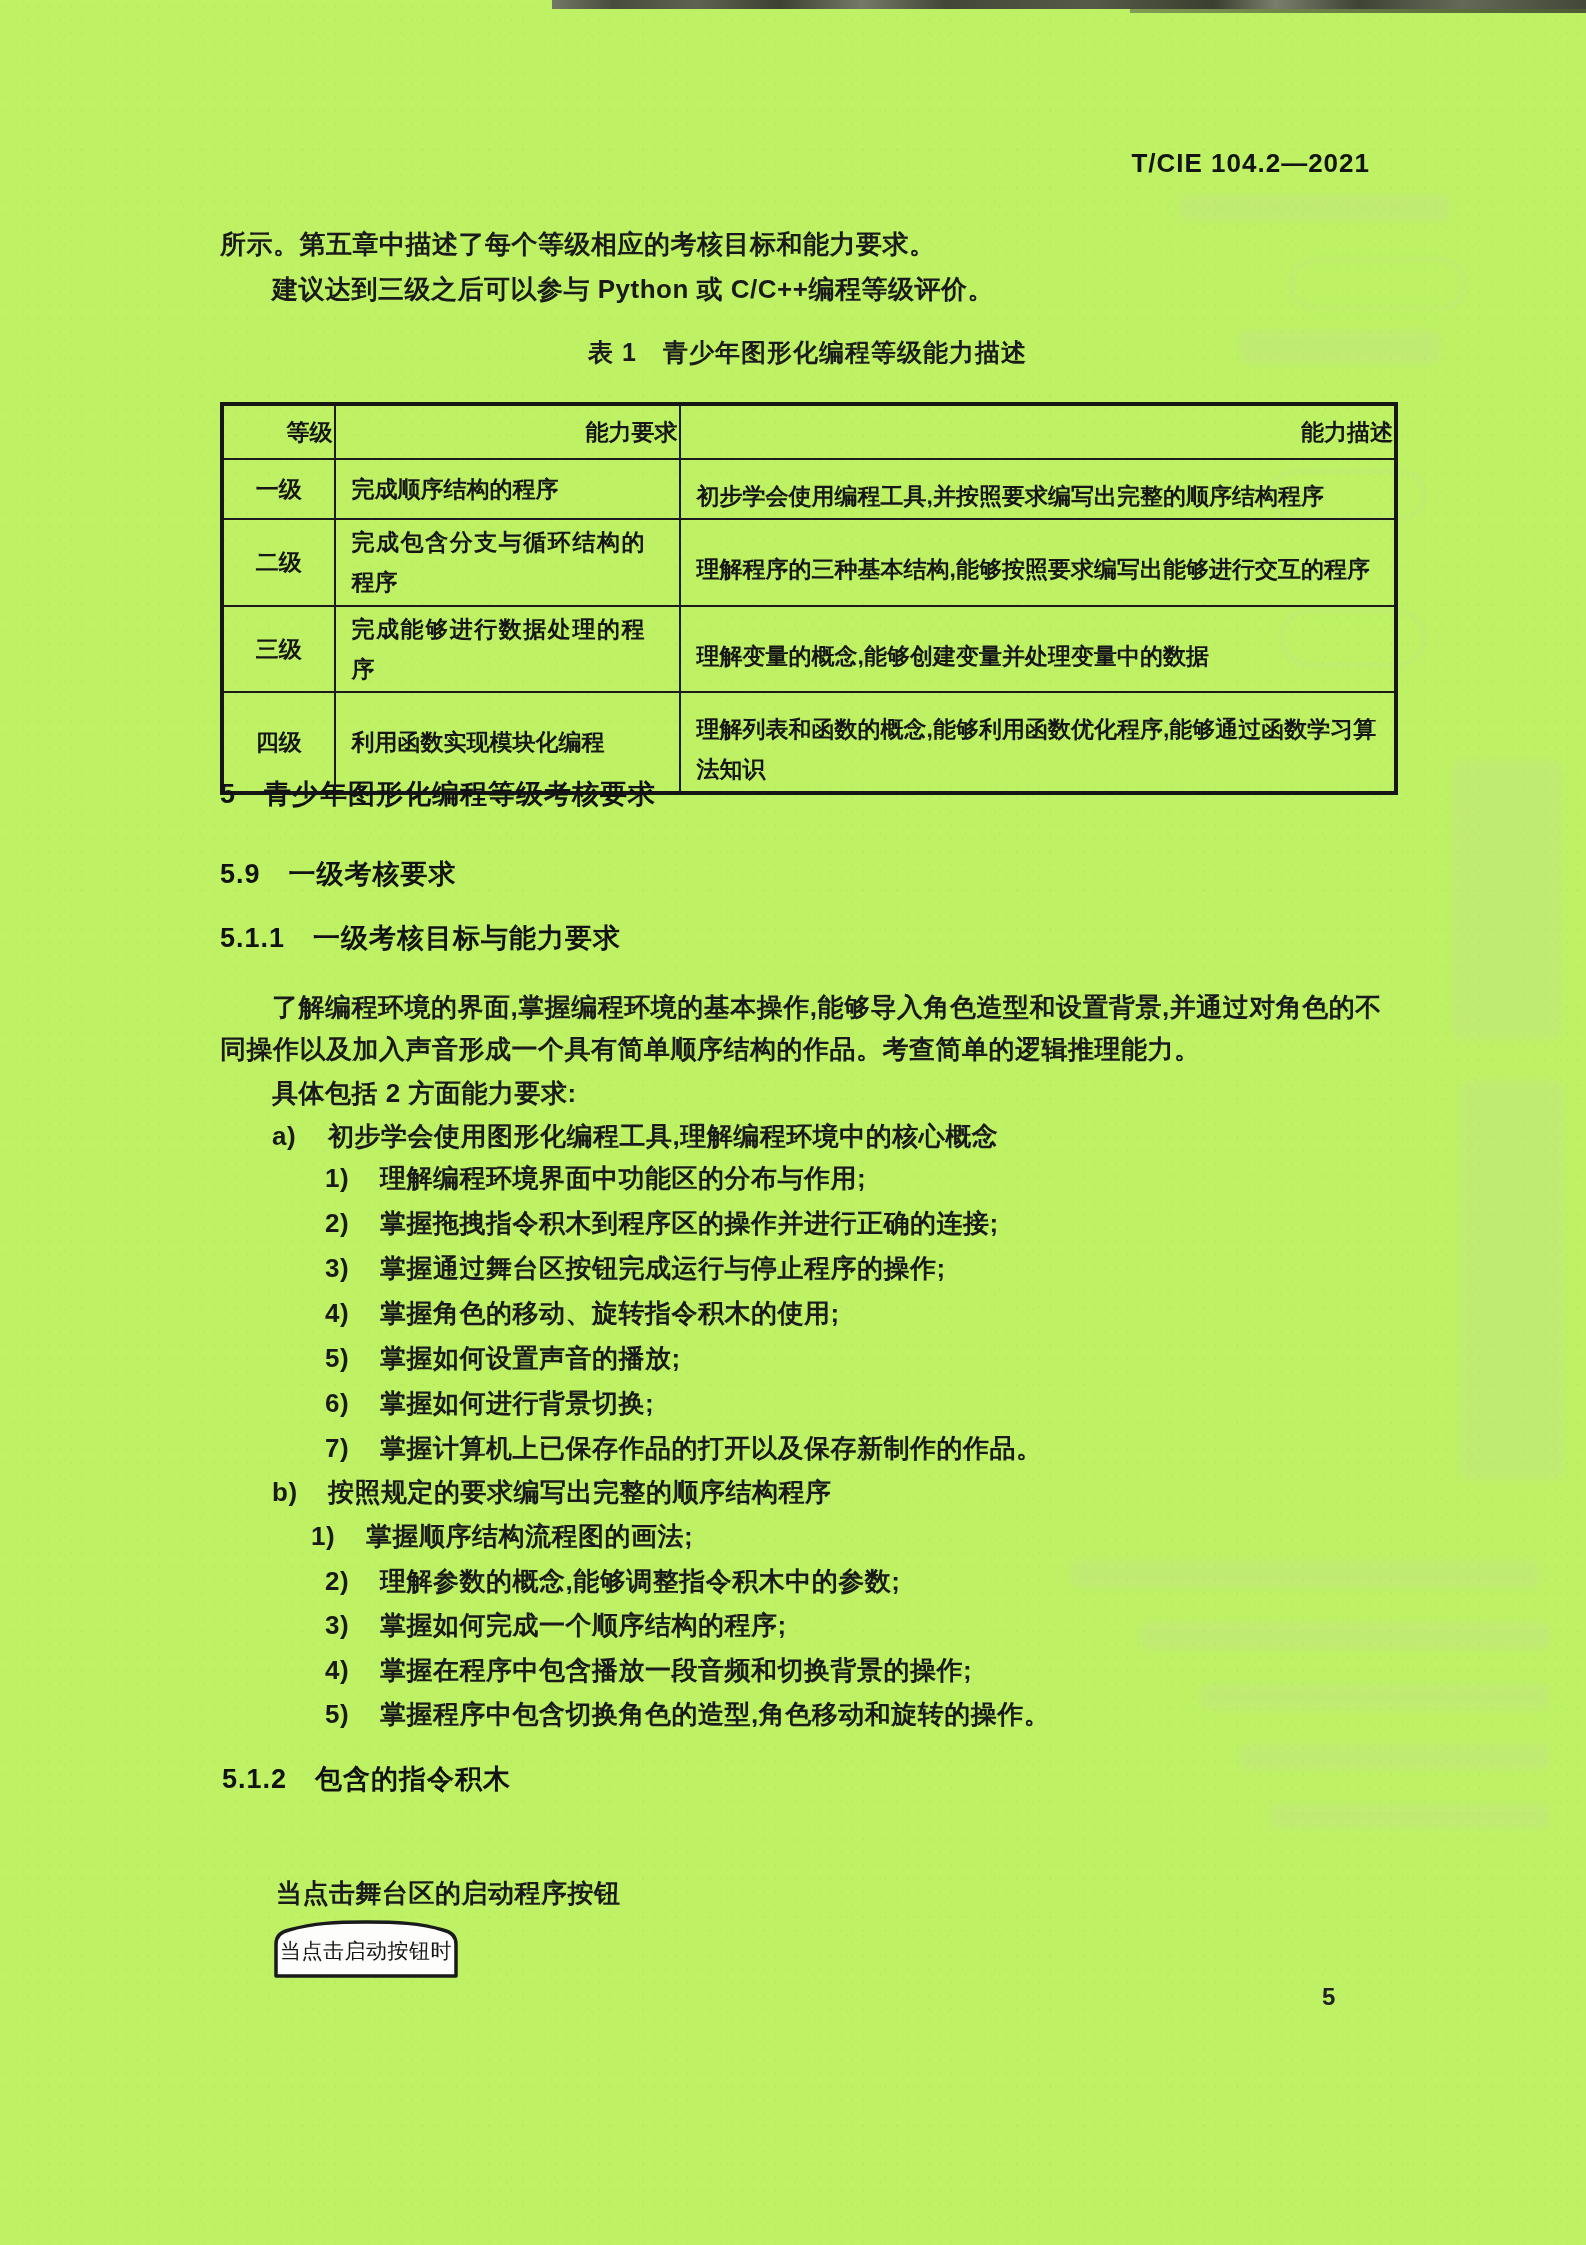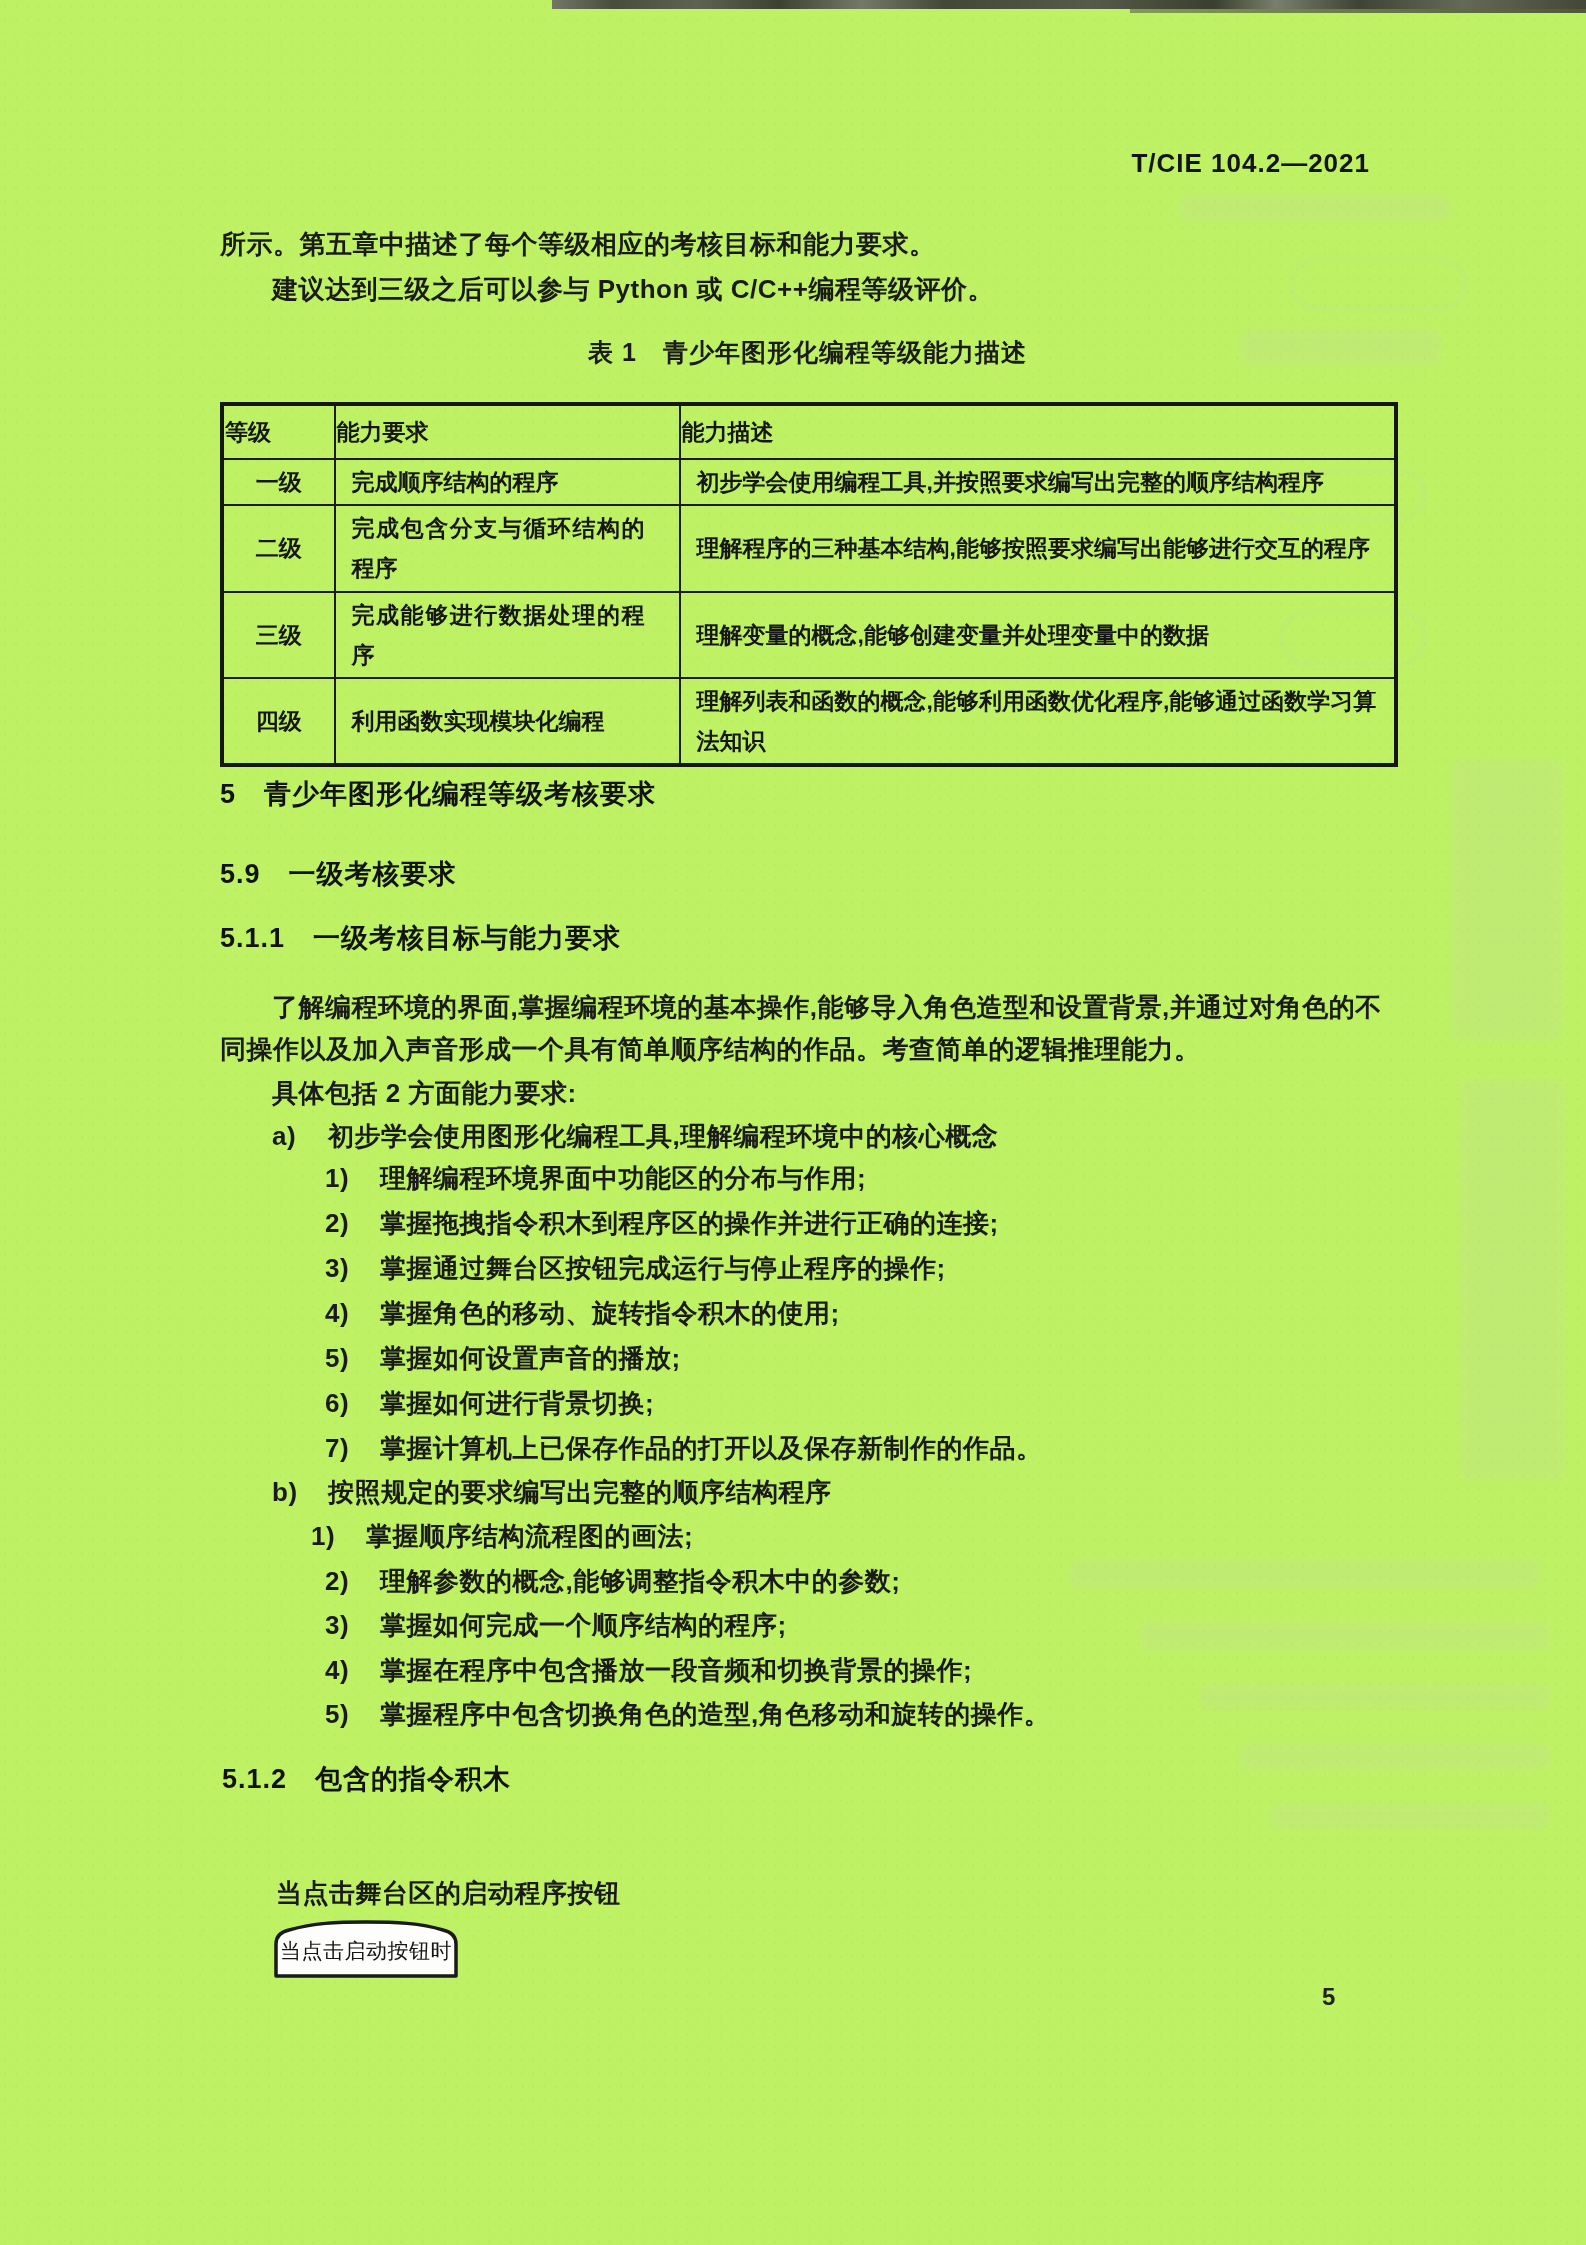--- a/index.html
+++ b/index.html
@@ -42,24 +42,24 @@
   table.t1{
     position:absolute;top:403px;left:221px;width:1173px;
     border-collapse:collapse;table-layout:fixed;
     font-size:23px;font-weight:600;color:#161616;
   }
   table.t1 td,table.t1 th{
     border:2.5px solid #1c1c1c;vertical-align:middle;line-height:40px;
   }
   table.t1 tr.rhead{height:54px;} table.t1 tr.r0{height:45px;}
   table.t1 tr.r1{height:87px;} table.t1 tr.r2{height:49px;} table.t1 tr.r3{height:85px;}
-  table.t1 th{font-weight:700;text-align:left;}
+  table.t1 th{font-weight:700;text-align:right;}
   td.c0{text-align:center;}
   td.c1{text-align:justify;text-align-last:left;padding:2px 34px 2px 16px;}
-  td.c2{text-align:left;padding:2px 6px 2px 16px;}
+  td.c2{text-align:left;padding:16px 6px 2px 16px;}
   table.t1{border:3.5px solid #161616;outline:1px solid #161616;}
   .heading{font-size:27px;font-weight:700;letter-spacing:1px;color:#121212;}
   .para-wrap{position:absolute;white-space:normal;font-size:26px;font-weight:600;
     letter-spacing:.5px;line-height:42px;color:#1a1a1a;}
   .li .mk{display:inline-block;width:56px;font-weight:600;}
   .li2 .mk{display:inline-block;width:55px;font-weight:600;}
   .hat-wrap{position:absolute;top:1920px;left:272px;width:188px;height:60px;}
   .hat-wrap svg{position:absolute;inset:0;}
   .hat-label{position:absolute;left:0;right:0;top:17px;text-align:center;
     font-size:21px;font-weight:400;letter-spacing:.5px;color:#151515;}

